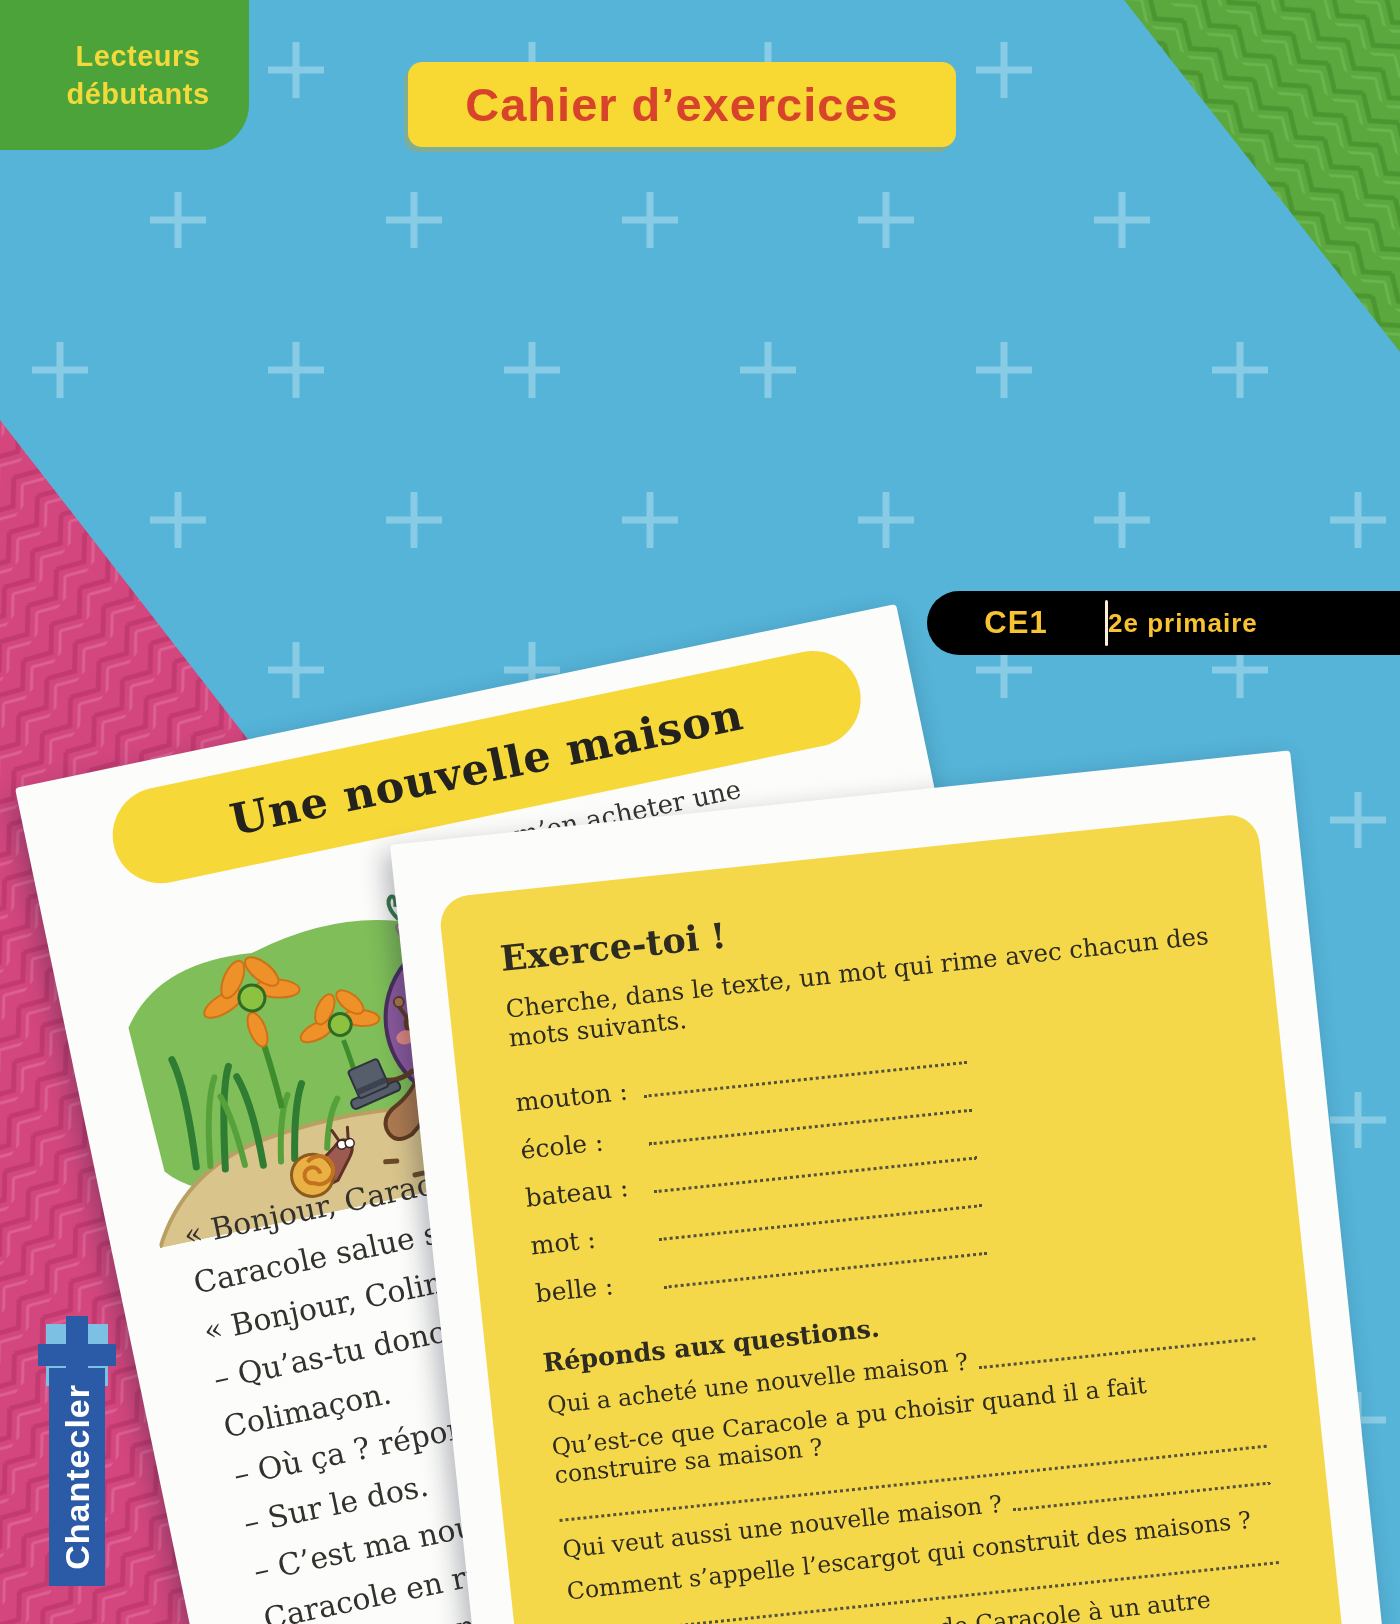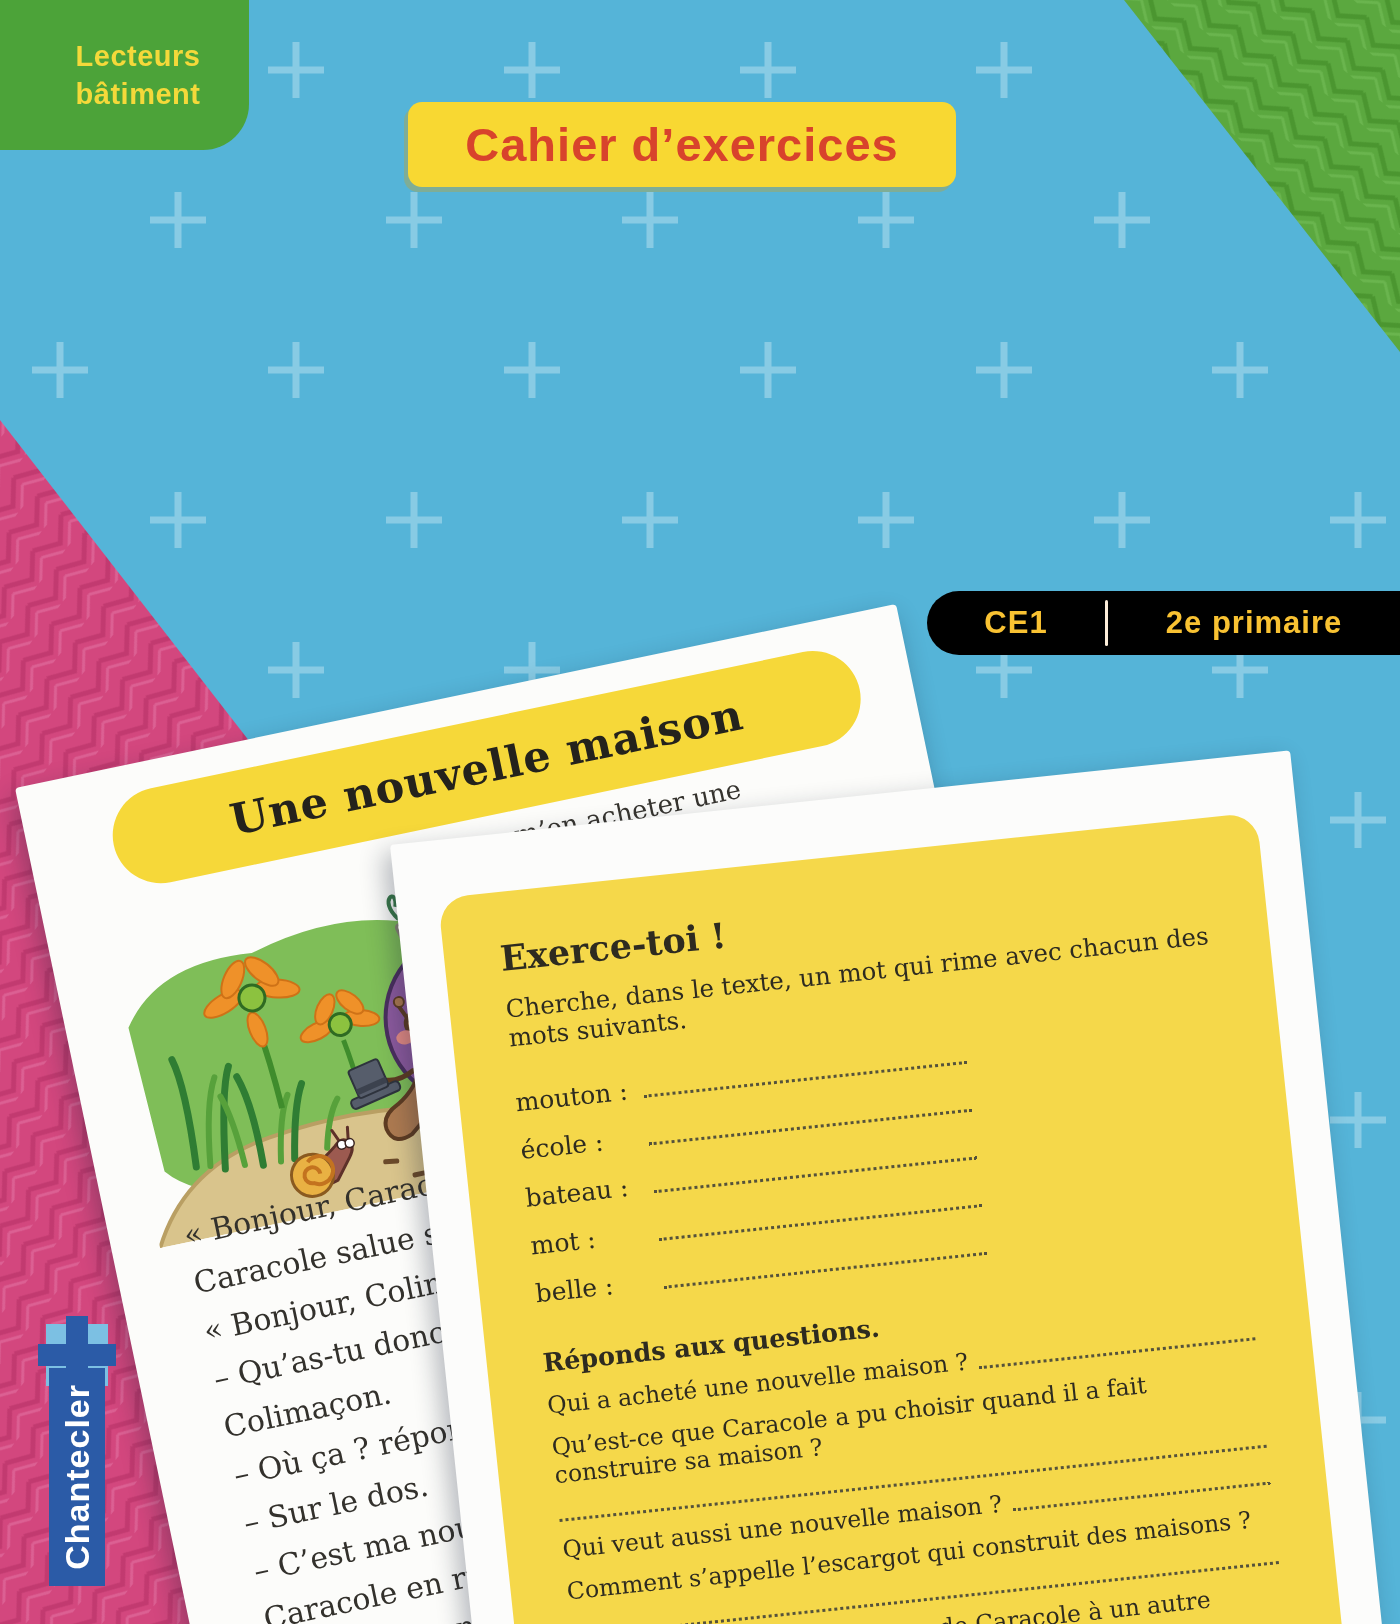--- a/index.html
+++ b/index.html
@@ -5,36 +5,36 @@
   html,body{margin:0;padding:0;}
   body{width:1400px;height:1624px;overflow:hidden;font-family:"Liberation Sans",sans-serif;}
   .canvas{position:relative;width:1400px;height:1624px;background:#55b4d8;overflow:hidden;}
   .layer{position:absolute;inset:0;pointer-events:none;}
 
   
   .level-badge{position:absolute;left:0;top:0;width:222px;height:150px;background:#4ca339;
     border-radius:0 0 46px 0;display:flex;flex-direction:column;justify-content:center;align-items:center;z-index:6;padding-left:27px;}
   .level-badge span{color:#f4d93a;font-weight:bold;font-size:29px;line-height:38px;letter-spacing:.5px;}
   .cahier-banner{position:absolute;left:408px;top:62px;width:548px;height:85px;background:#f8d832;border-radius:14px;
-    display:flex;align-items:center;justify-content:center;z-index:6;box-shadow:-4px 5px 0 rgba(205,160,30,.35);margin-top:40px;}
+    display:flex;align-items:center;justify-content:center;z-index:6;box-shadow:-4px 5px 0 rgba(205,160,30,.35);}
   .cahier-banner span{color:#d8432c;font-weight:bold;font-size:47px;letter-spacing:1px;}
 
   
   .main-title{position:absolute;left:0;top:168px;width:100%;text-align:center;z-index:5;
     font-family:"DejaVu Serif",serif;font-weight:bold;color:#ffffff;font-size:133px;line-height:162px;letter-spacing:2px;
     text-shadow:3px 0 0 #3c4a73,-3px 0 0 #3c4a73,0 3px 0 #3c4a73,0 -3px 0 #3c4a73,
       2px 2px 0 #3c4a73,-2px 2px 0 #3c4a73,2px -2px 0 #3c4a73,-2px -2px 0 #3c4a73,
       -8px 9px 0 rgba(52,70,120,.30);}
 
   
   .grade-badge{position:absolute;left:927px;top:591px;width:473px;height:64px;background:#000000;
     border-radius:34px 0 0 34px;display:flex;align-items:center;z-index:6;}
   .grade-badge .g-left{width:178px;text-align:center;color:#f9c232;font-weight:bold;font-size:31px;letter-spacing:1px;}
   .grade-badge .g-div{width:3px;height:46px;background:#fdeeda;border-radius:2px;}
-  .grade-badge .g-right{flex:1;text-align:center;color:#f9c232;font-weight:bold;font-size:31px;letter-spacing:1px;}
+  .grade-badge .g-right{flex:1;text-align:left;color:#f9c232;font-weight:bold;font-size:26px;letter-spacing:1px;}
 
   
   .story-page{position:absolute;left:15px;top:788px;width:900px;height:1280px;background:#fcfcfa;
     transform:rotate(-11.8deg);transform-origin:0 0;z-index:3;box-shadow:-6px 10px 26px rgba(20,30,50,.32);border-radius:4px;}
   .story-banner{position:absolute;left:85px;top:28px;width:762px;height:96px;background:#f6d839;border-radius:48px;
     display:flex;align-items:center;justify-content:center;}
   .story-banner span{font-family:"DejaVu Serif",serif;font-weight:bold;font-size:43px;color:#24221c;letter-spacing:1px;}
   .story-fragment{position:absolute;left:420px;top:134px;width:290px;text-align:right;
     font-family:"DejaVu Serif",serif;font-size:26px;color:#36342f;white-space:nowrap;}
   .illustration{position:absolute;left:48px;top:158px;}
@@ -250,21 +250,21 @@
         <div class="q-row v-line">
           <span class="q-text">Colimaçon compare la maison de Caracole à un autre bâtiment. Lequel ?</span>
           
         </div>
 
     </div>
   </div>
 
   <div class="level-badge">
     <span>Lecteurs</span>
-    <span>bâtiment</span>
+    <span>débutants</span>
   </div>
 
   <div class="cahier-banner">
     <span>Cahier d’exercices</span>
   </div>
 
   <div class="main-title">
   </div>
 
   <div class="grade-badge">

